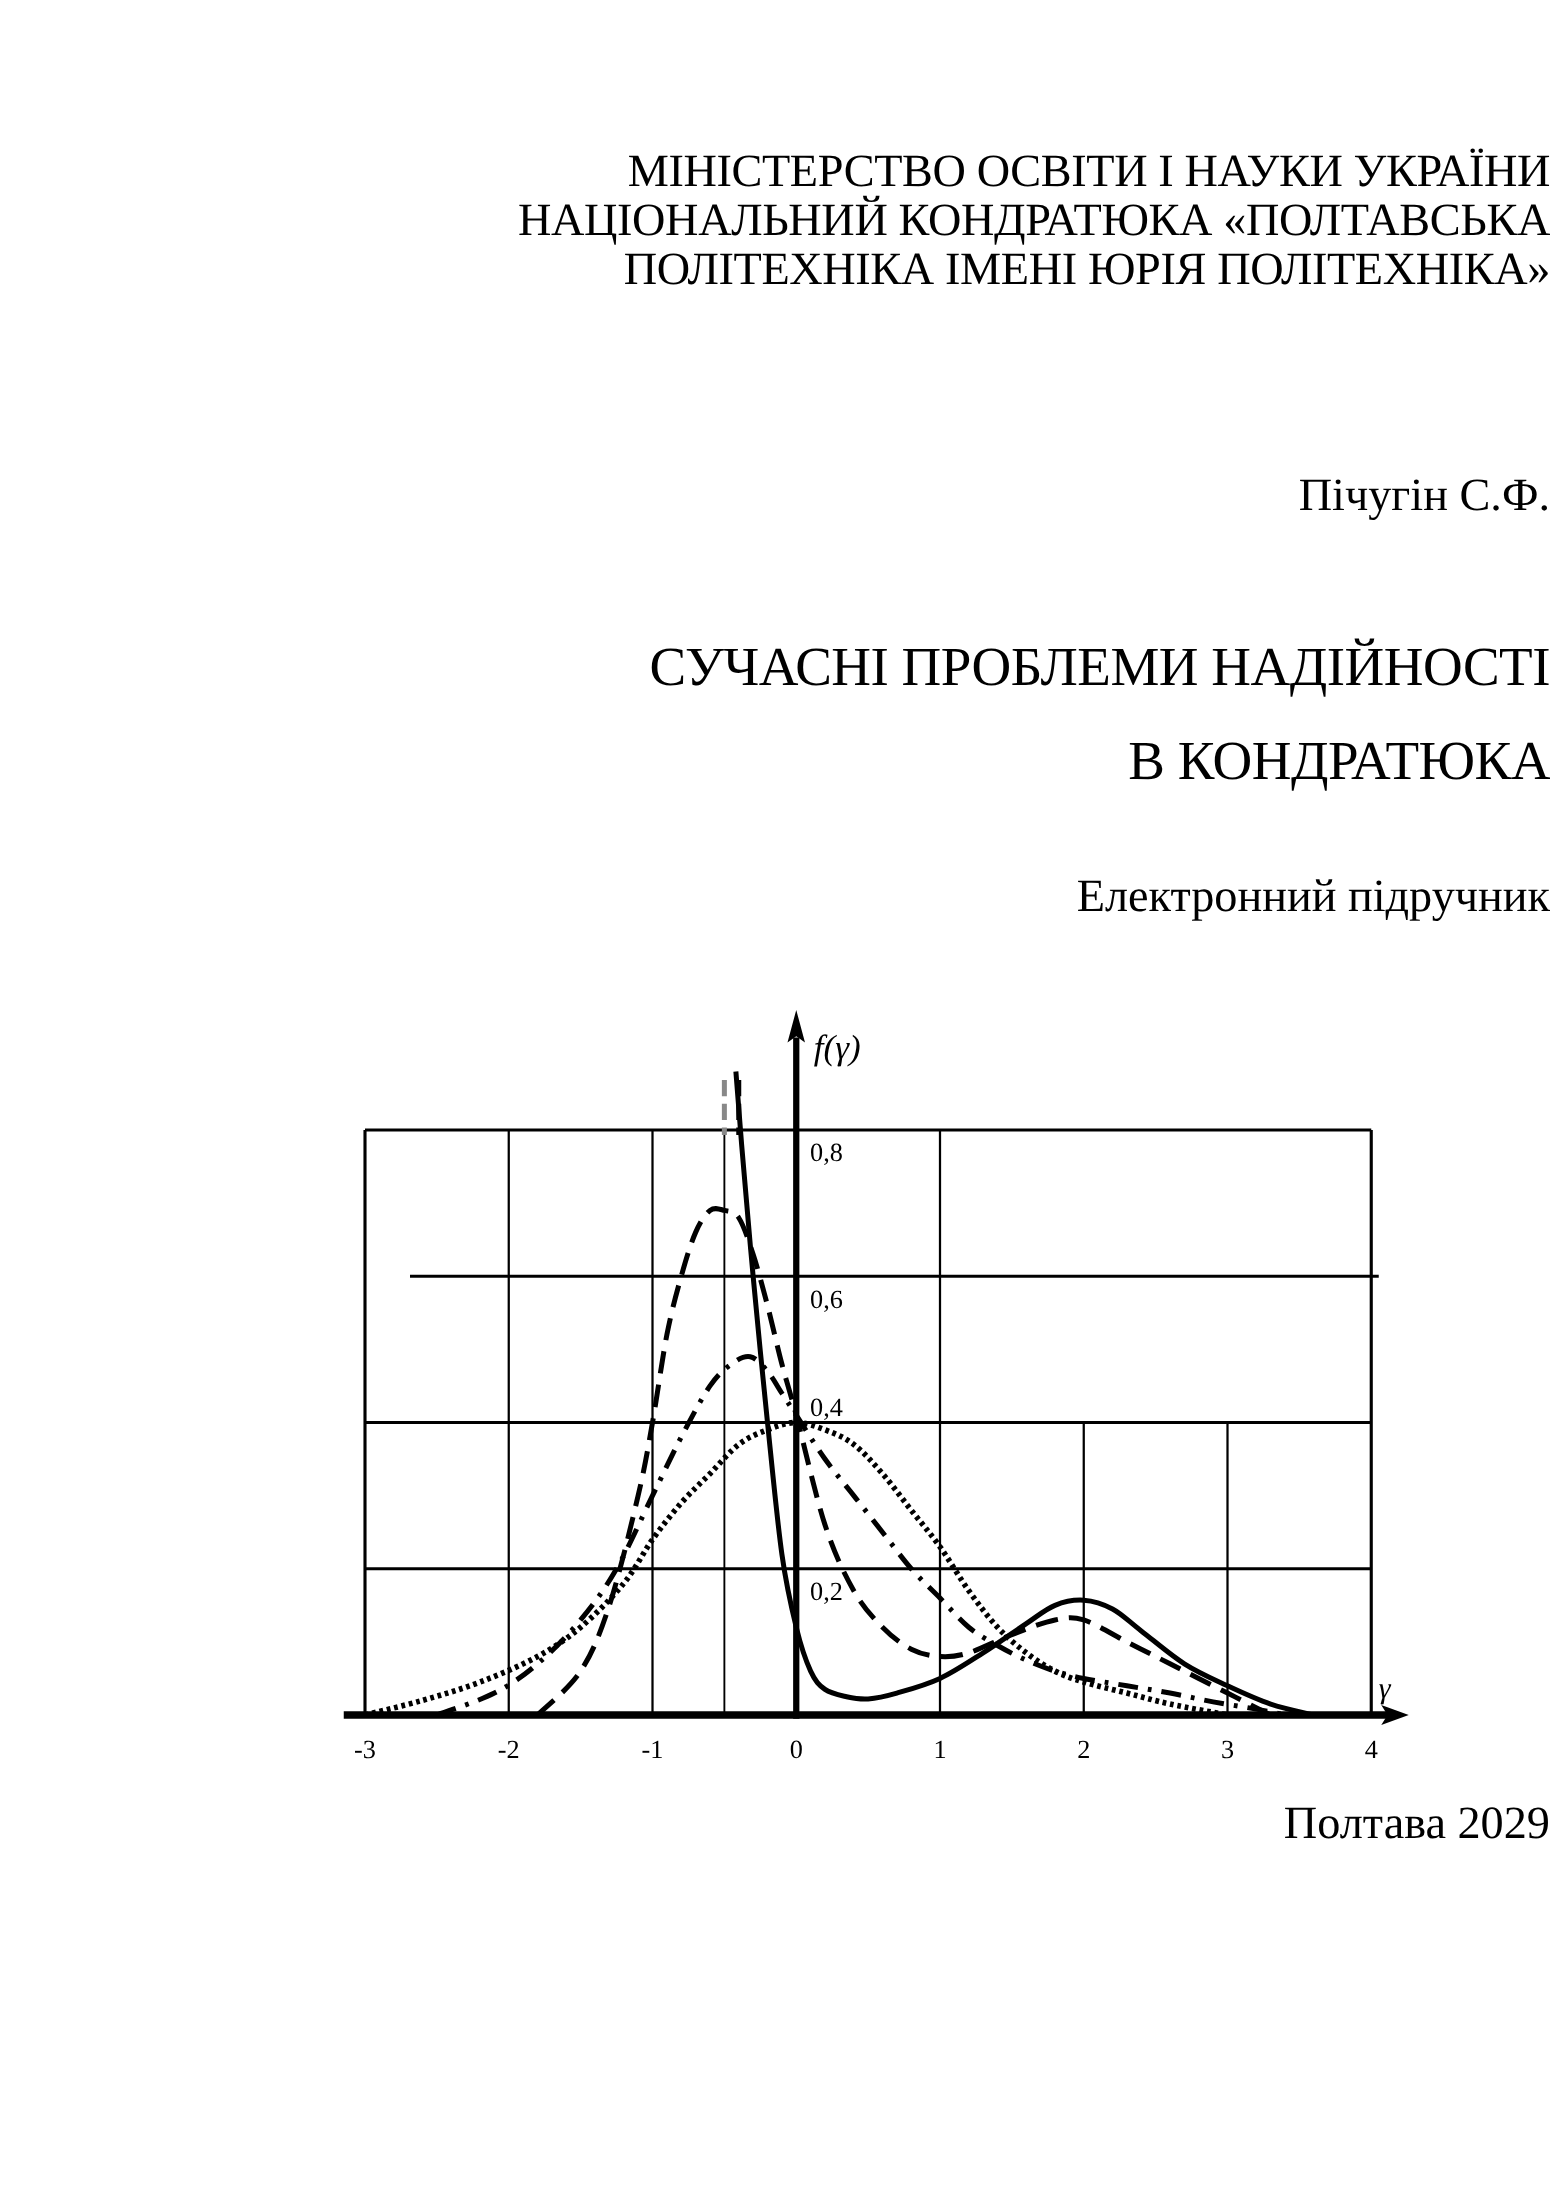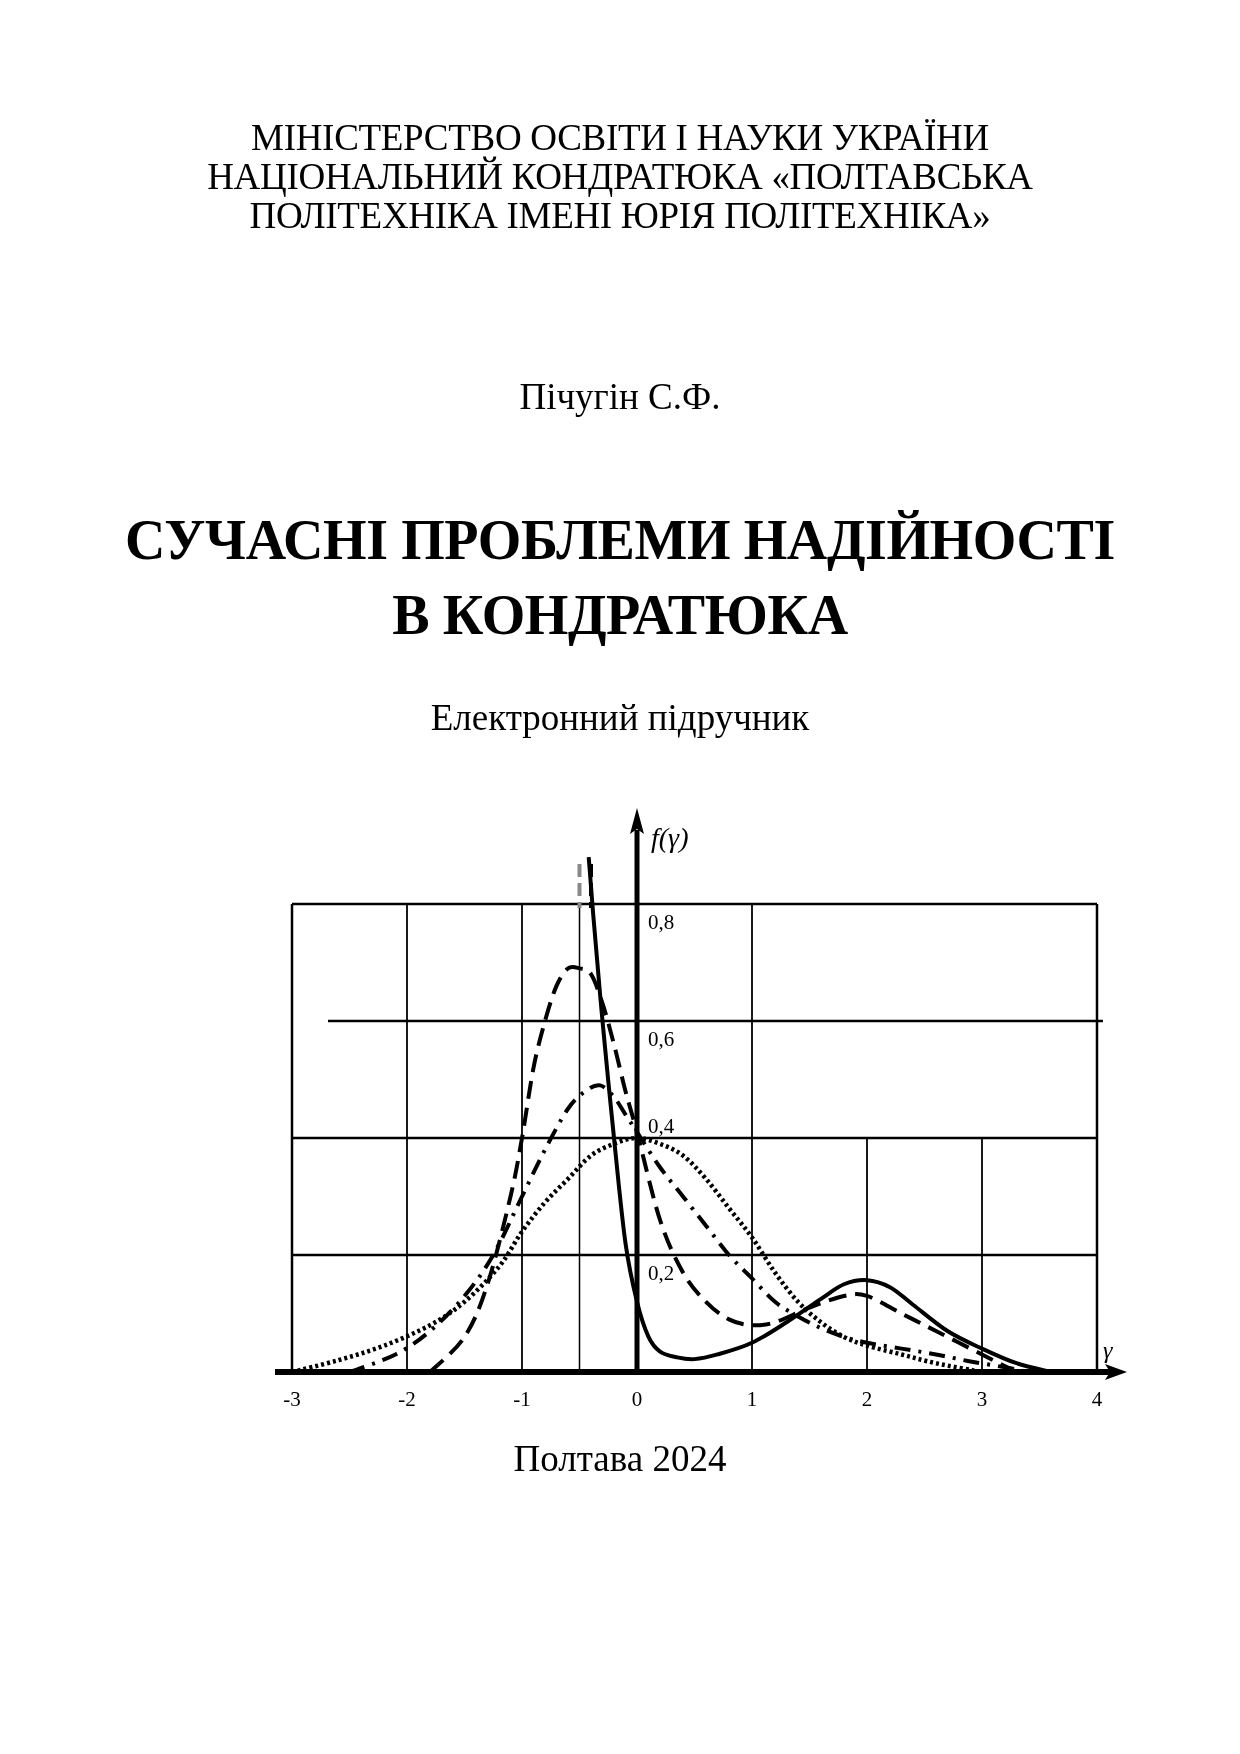--- a/index.html
+++ b/index.html
@@ -1,21 +1,21 @@
 <!DOCTYPE html>
 <html><head>
   <meta charset="utf-8">
   <style>
     html, body { margin: 0; padding: 0; background: #ffffff; }
     body { width: 1240px; height: 1754px; position: relative; overflow: hidden;
            font-family: "Liberation Serif", "DejaVu Serif", serif; color: #000; }
-    .line { position: absolute; left: 0; width: 1240px; text-align: center; white-space: nowrap; }
+    .line { position: absolute; left: 0; width: 1240px; text-align: right; white-space: nowrap; }
     .hdr { font-size: 37px; line-height: 39px; letter-spacing: -0.3px; }
     .author { font-size: 37px; }
-    .title { font-size: 56px; font-weight: bold; letter-spacing: -0.4px; }
+    .title { font-size: 44px; font-weight: normal; letter-spacing: -0.4px; }
     .subtitle { font-size: 37px; margin-top: 40px; }
     .city { font-size: 37px; }
     #chart { position: absolute; left: 0; top: 0; width: 1240px; height: 1754px; }
     #chart text { font-family: "Liberation Serif", "DejaVu Serif", serif; }
   </style>
 </head>
 <body>
 
 <div class="line hdr" style="top:118px">МІНІСТЕРСТВО ОСВІТИ І НАУКИ УКРАЇНИ</div>
 <div class="line hdr" style="top:157px">НАЦІОНАЛЬНИЙ КОНДРАТЮКА «ПОЛТАВСЬКА</div>
@@ -67,13 +67,13 @@
       <text x="1097" y="1406" font-size="21" text-anchor="middle">4</text>
       <text x="648" y="1280" font-size="21">0,2</text>
       <text x="648" y="1133" font-size="21">0,4</text>
       <text x="648" y="1046" font-size="21">0,6</text>
       <text x="648" y="929" font-size="21">0,8</text>
       <text x="651" y="847" font-size="28" font-style="italic">f(γ)</text>
       <text x="1103" y="1358" font-size="24" font-style="italic">γ</text>
     </g>
 </svg>
 
-<div class="line city" style="top:1437px">Полтава  2024</div>
+<div class="line city" style="top:1437px">Полтава  2029</div>
 
 </body></html>

